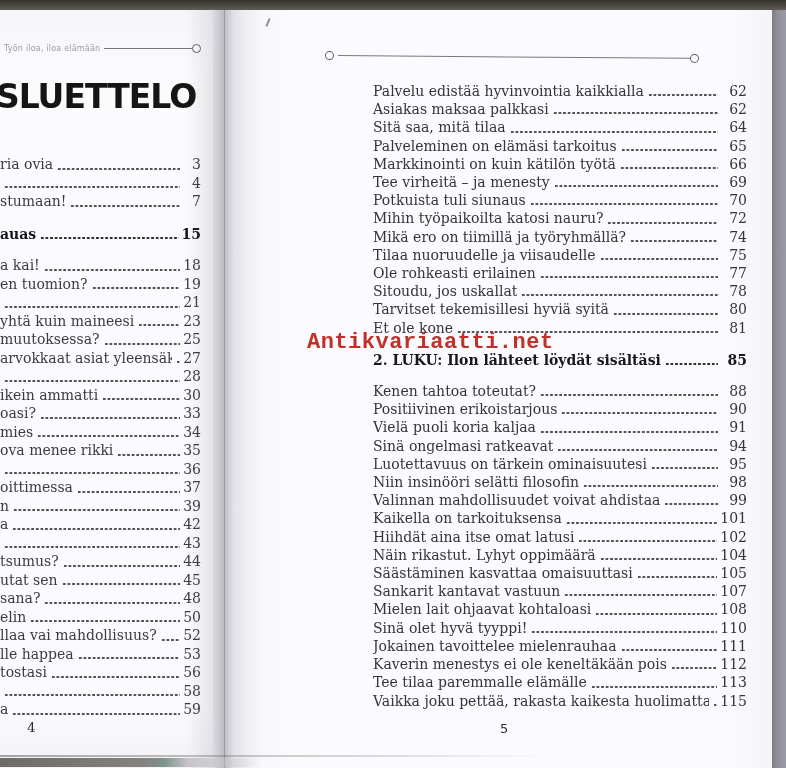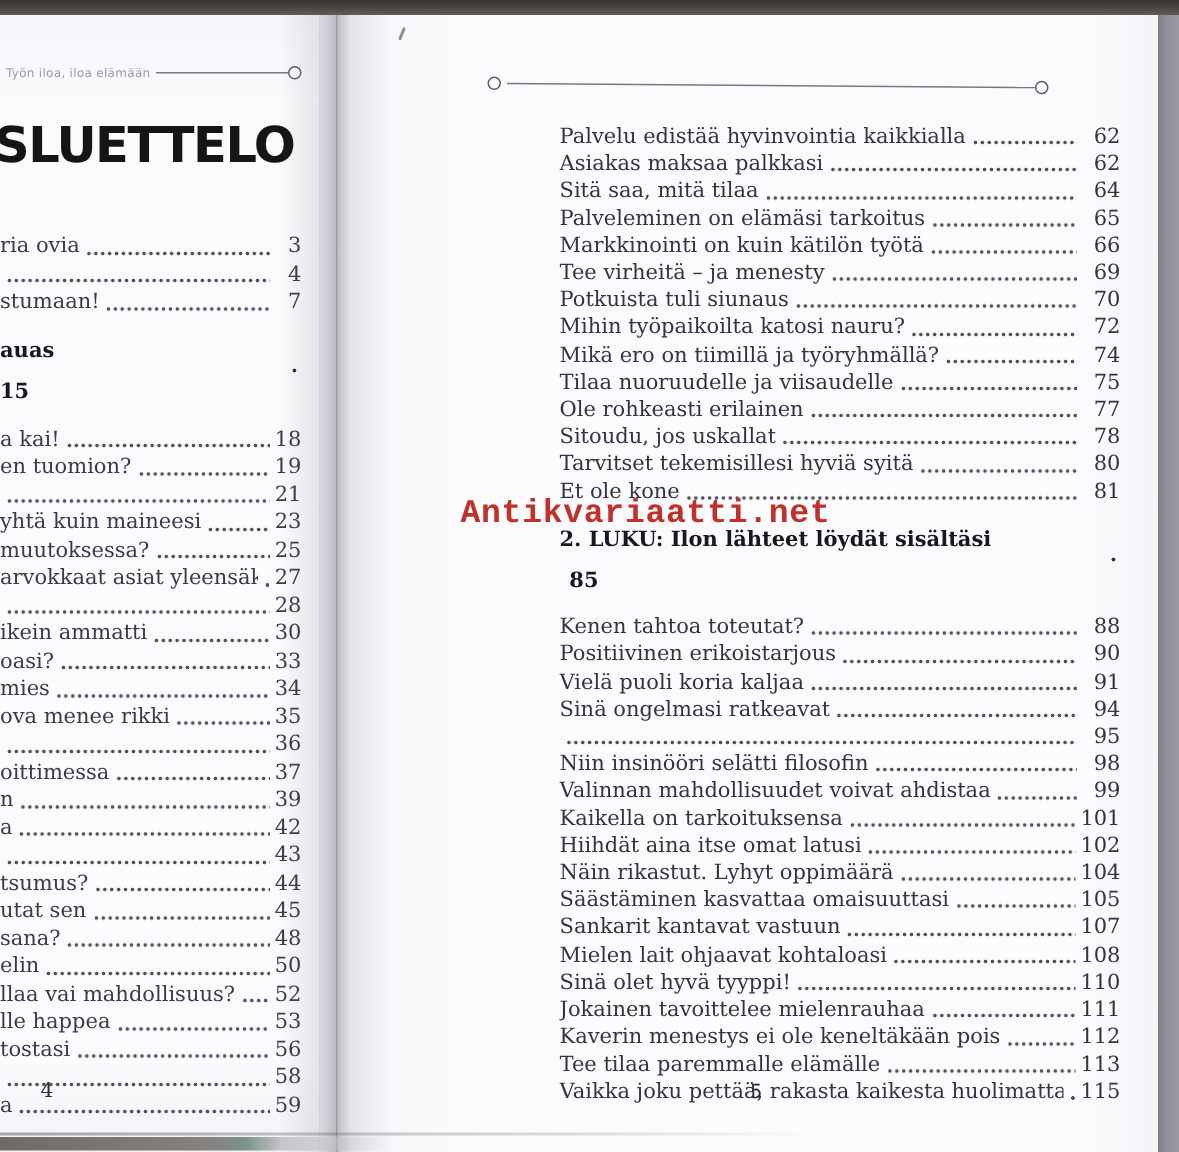--- a/index.html
+++ b/index.html
@@ -29,21 +29,21 @@
   .toc-row{display:flex;align-items:baseline;}
   .toc-title{white-space:nowrap;flex:0 1 auto;overflow:hidden;}
   .toc-dots{flex:1 1 auto;min-width:4px;align-self:flex-end;height:6px;margin:0 3px 3px 4px;
     background-image:radial-gradient(circle,#52525c 1.05px,rgba(0,0,0,0) 1.45px);
     background-size:4.6px 6px;background-repeat:repeat-x;background-position:0 1px;}
   .toc-page{flex:0 0 auto;min-width:18px;text-align:right;}
   .right-list .toc-page{min-width:26px;}
   .toc-row.bold{font-weight:bold;color:#17171c;}
   .toc-row.bold .toc-dots{background-image:radial-gradient(circle,#2f2f36 1.1px,rgba(0,0,0,0) 1.5px);}
   .toc-row.gap-before{margin-top:14px;}
-  .toc-row.gap-after{margin-bottom:13px;flex-direction:column;}
+  .toc-row.gap-after{margin-bottom:13px;}
 
   .page-num{position:absolute;font-size:13.5px;color:#2c2c32;z-index:2;}
   .pn-left{top:719px;left:27px;}
   .pn-right{top:721px;left:500px;font-family:"DejaVu Sans",sans-serif;font-size:13px;}
 
   .watermark{position:absolute;top:330px;left:307px;font-family:"Liberation Mono","DejaVu Sans Mono",monospace;font-weight:bold;font-size:22px;letter-spacing:0.5px;color:#c2302a;z-index:4;white-space:nowrap;}
 
   .bottom-edge-line{position:absolute;left:0;top:755px;width:545px;height:2px;z-index:3;
     background:linear-gradient(90deg,rgba(88,86,84,0.5) 0%,rgba(120,118,120,0.25) 70%,rgba(120,118,120,0) 100%);}
   .bottom-left-strip{position:absolute;left:0;top:758px;width:260px;height:9px;z-index:3;
@@ -360,20 +360,21 @@
           <span class="toc-page">91</span>
         </div>
 
         <div class="toc-row">
           <span class="toc-title">Sinä ongelmasi ratkeavat</span>
           <span class="toc-dots"></span>
           <span class="toc-page">94</span>
         </div>
 
         <div class="toc-row">
+          <span class="toc-title">Luotettavuus on tärkein ominaisuutesi</span>
           <span class="toc-dots"></span>
           <span class="toc-page">95</span>
         </div>
 
         <div class="toc-row">
           <span class="toc-title">Niin insinööri selätti filosofin</span>
           <span class="toc-dots"></span>
           <span class="toc-page">98</span>
         </div>
 

